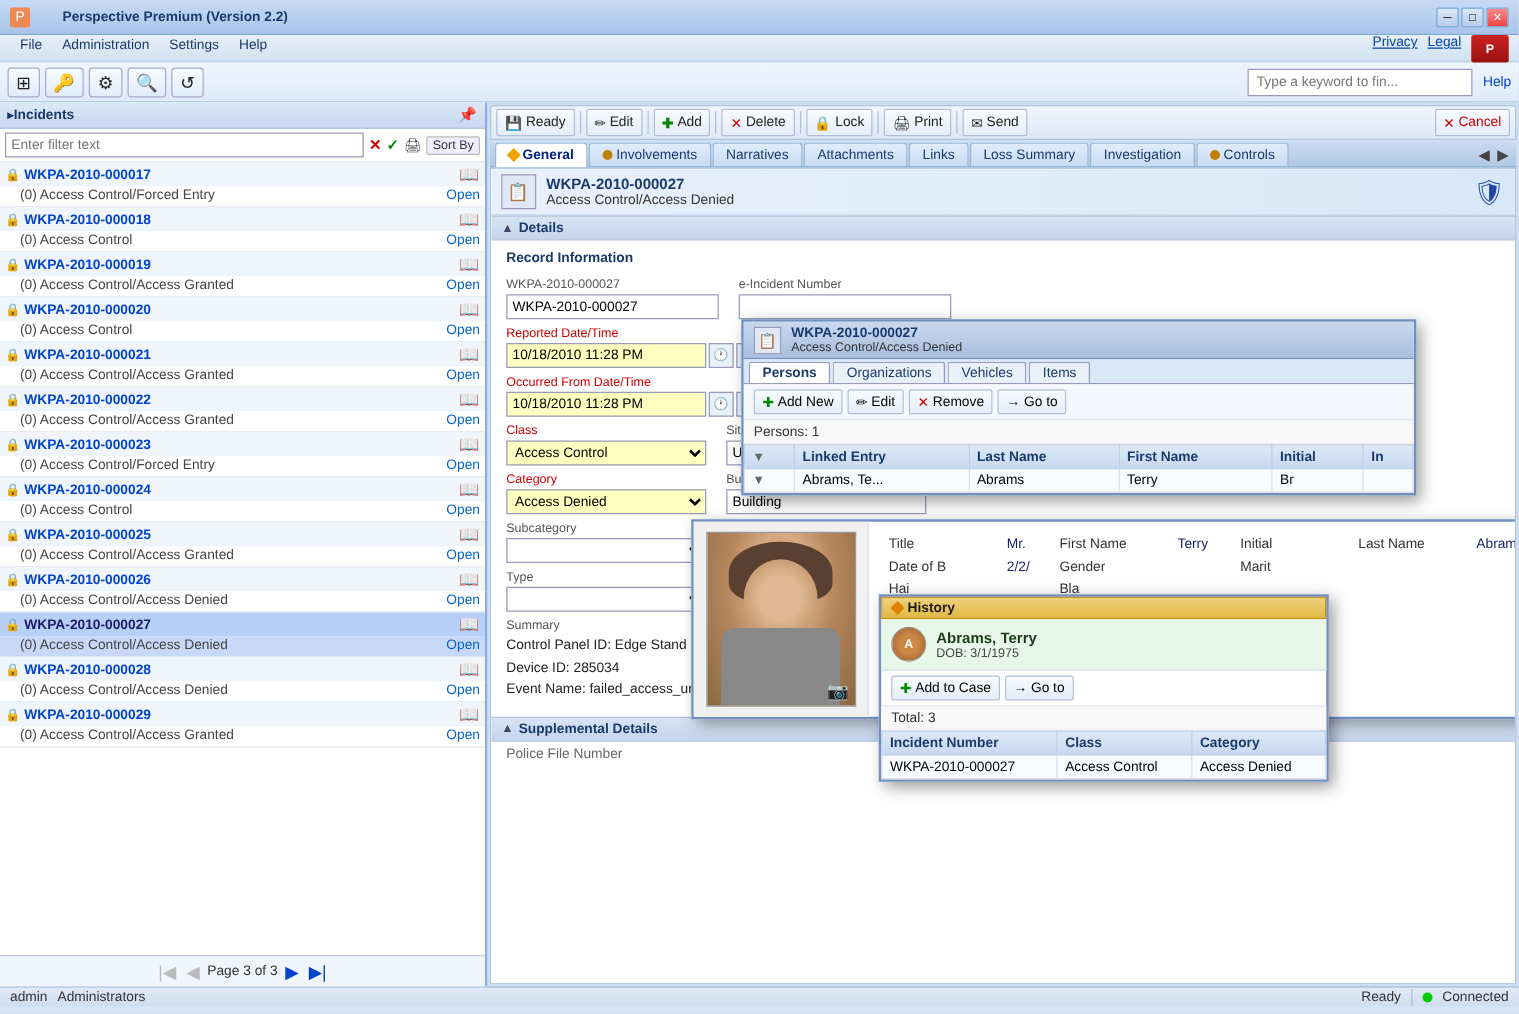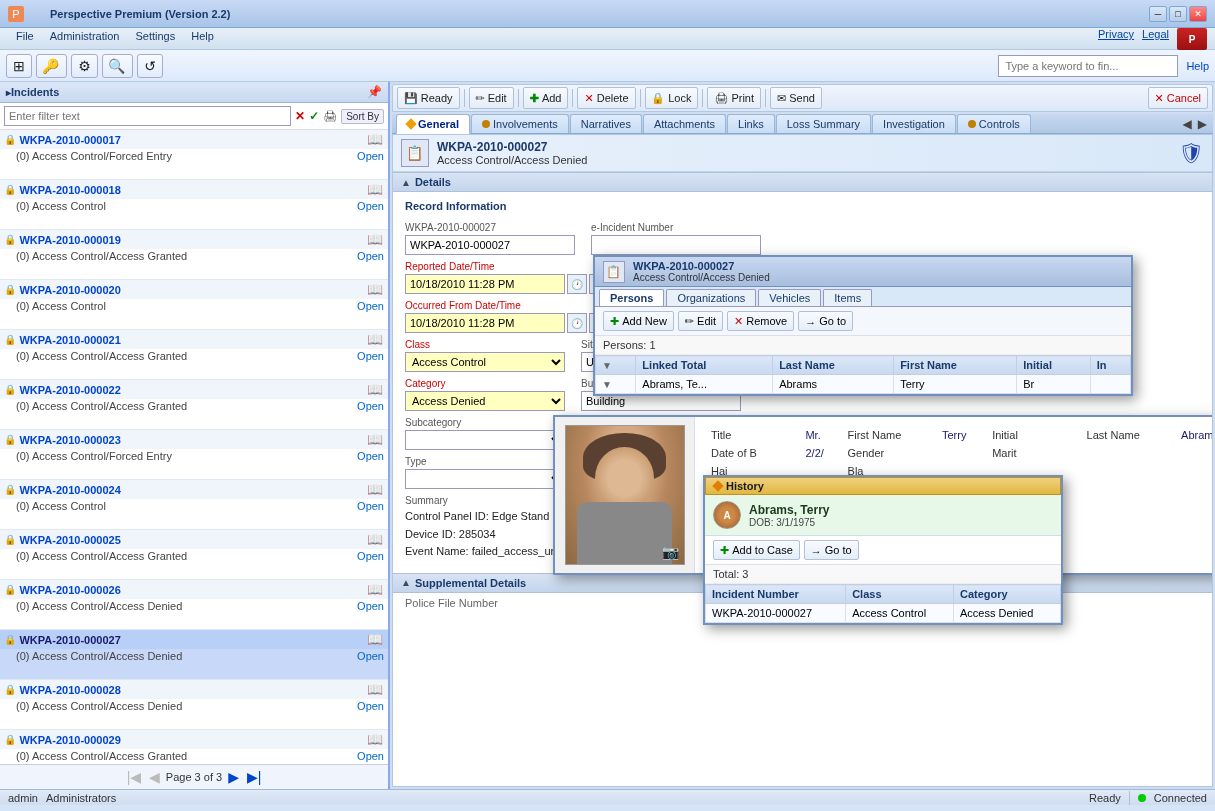--- a/index.html
+++ b/index.html
@@ -76,21 +76,21 @@
     .print-btn { font-size: 11px; cursor: pointer; color: #333; }
 
     .incidents-list { overflow-y: auto; flex: 1; }
     .incident-group { border-bottom: 1px solid #e0e8f0; }
     .incident-id-row { display: flex; align-items: center; padding: 2px 4px; background: #f0f5fc; cursor: pointer; }
     .incident-id-row.selected { background: #b8d0f8; }
     .lock-icon { color: #888; font-size: 10px; margin-right: 3px; }
     .incident-id { color: #0044cc; font-weight: bold; font-size: 11px; flex: 1; }
     .incident-id.selected { color: #1a1a6b; }
     .book-icon { color: #cc4400; font-size: 13px; cursor: pointer; }
-    .incident-sub-row { display: flex; align-items: center; padding: 1px 4px 17px 16px; color: #444; }
+    .incident-sub-row { display: flex; align-items: center; padding: 1px 4px 3px 16px; color: #444; }
     .incident-status { margin-left: auto; color: #0066cc; cursor: pointer; }
 
     
     .pagination { display: flex; align-items: center; justify-content: center; padding: 4px; border-top: 1px solid #ccd; gap: 4px; background: #f0f4fc; }
     .page-btn { cursor: pointer; color: #0044cc; font-size: 14px; padding: 0 2px; }
     .page-btn.disabled { color: #bbb; cursor: default; }
     .page-info { font-size: 11px; color: #333; }
 
     
     .content-area { flex: 1; display: flex; flex-direction: column; background: #d0ddf0; padding: 2px; overflow: hidden; position: relative; }
@@ -788,21 +788,21 @@
           <div class="popup-act-btn">
             <span>→</span>
             <span>Go to</span>
           </div>
         </div>
         <div class="persons-count">Persons: 1</div>
         <table class="persons-table">
           <thead>
             <tr>
               <th><span class="filter-icon">▼</span></th>
-              <th>Linked Total</th>
+              <th>Linked Entry</th>
               <th>Last Name</th>
               <th>First Name</th>
               <th>Initial</th>
               <th>In</th>
             </tr>
           </thead>
           <tbody>
             <tr class="data-row">
               <td><span class="filter-icon">▼</span></td>
               <td>Abrams, Te...</td>

